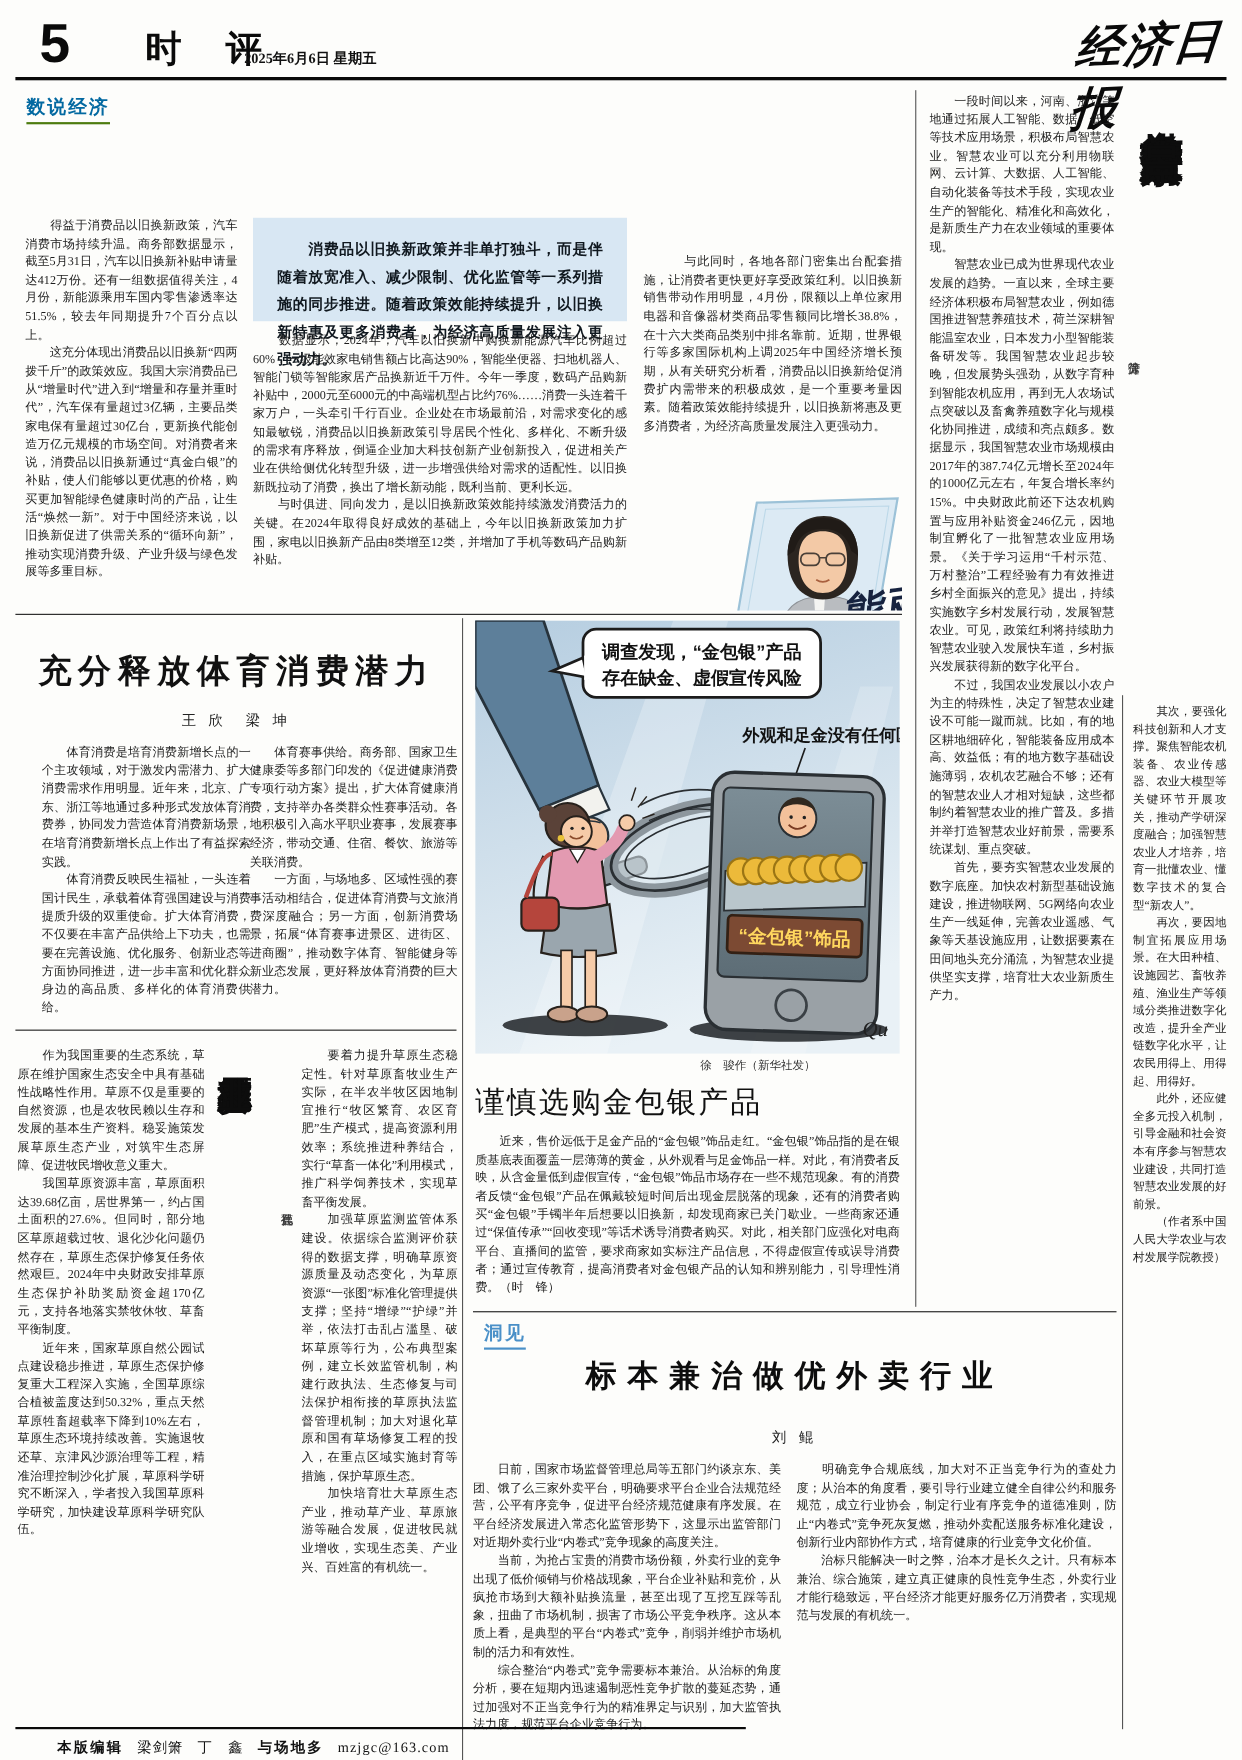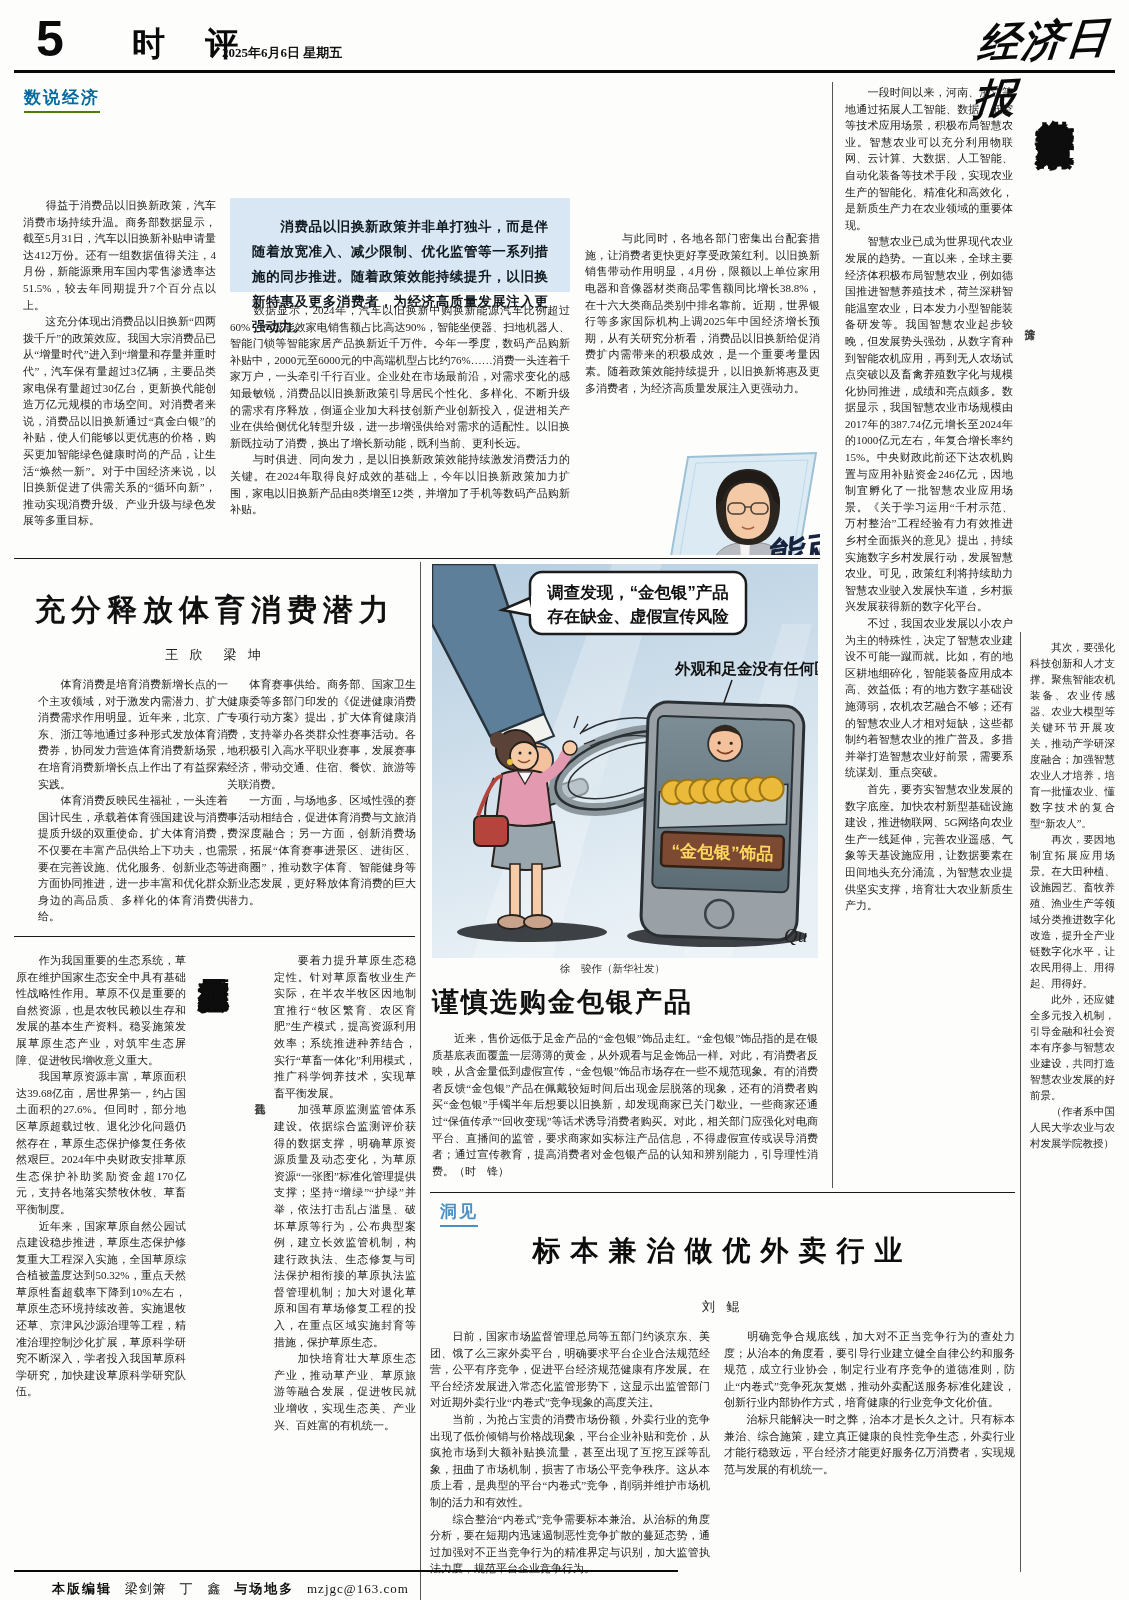--- a/index.html
+++ b/index.html
@@ -8,35 +8,35 @@
   .abs{position:absolute;}
   .rule-h{background:#1a1a1a;height:1px;}
   .rule-v{background:#555;width:1px;}
   .body-text{font-size:11px;line-height:16.6px;text-align:justify;white-space:pre-wrap;
              overflow:hidden;color:#1c1c1c;}
   .kicker{font-family:"Liberation Sans","DejaVu Sans",sans-serif;font-weight:700;font-size:17px;
           letter-spacing:2px;padding-bottom:2px;display:inline-block;}
   .headline-main{font-family:"Liberation Sans","DejaVu Sans",sans-serif;font-weight:900;
                  font-size:46px;letter-spacing:9px;text-align:center;color:#0d0d0d;}
   .headline-serif{font-weight:700;font-size:30px;letter-spacing:6px;text-align:center;color:#111;}
-  .headline-sans-md{font-family:"Liberation Sans","DejaVu Sans",sans-serif;font-weight:700;
+  .headline-sans-md{font-family:"Liberation Sans","DejaVu Sans",sans-serif;font-weight:400;
                     font-size:27px;letter-spacing:2px;color:#111;}
   .headline-sans-lg{font-family:"Liberation Sans","DejaVu Sans",sans-serif;font-weight:900;
                     font-size:28px;letter-spacing:10px;text-align:center;color:#0d0d0d;}
   .byline{font-size:13px;text-align:center;letter-spacing:4px;color:#222;}
   .vtitle{writing-mode:vertical-rl;text-orientation:upright;font-weight:900;color:#0d0d0d;}
   .vbyline{writing-mode:vertical-rl;text-orientation:upright;font-size:11px;color:#333;}
   .summary-box{background:#d8e7f3;padding:16px 22px;font-size:13.5px;line-height:25px;
                font-weight:600;text-align:justify;white-space:pre-wrap;color:#10181f;}
   .page-num{font-family:"Liberation Sans","DejaVu Sans",sans-serif;font-weight:900;font-size:50px;color:#0a0a0a;}
   .section-name{font-weight:900;font-size:33px;letter-spacing:16px;color:#0a0a0a;margin-left:36px;}
   .date-line{font-size:13px;font-weight:700;color:#111;}
   .masthead{font-weight:700;font-style:italic;font-size:42px;color:#0a0a0a;
             transform:skewX(-8deg) rotate(-3deg);letter-spacing:2px;}
-  .credit{font-size:10.5px;color:#333;text-align:left;}
+  .credit{font-size:10.5px;color:#333;text-align:center;}
   .footer-line{font-size:13px;color:#111;letter-spacing:1px;}
   .footer-line b{letter-spacing:2px;}
 </style>
 </head>
 <body>
 
 <div class="page">
 
   <div class="abs page-num" style="left:36px;top:10px;">5</div>
   <div class="abs section-name" style="left:96px;top:22px;">时 评</div>

